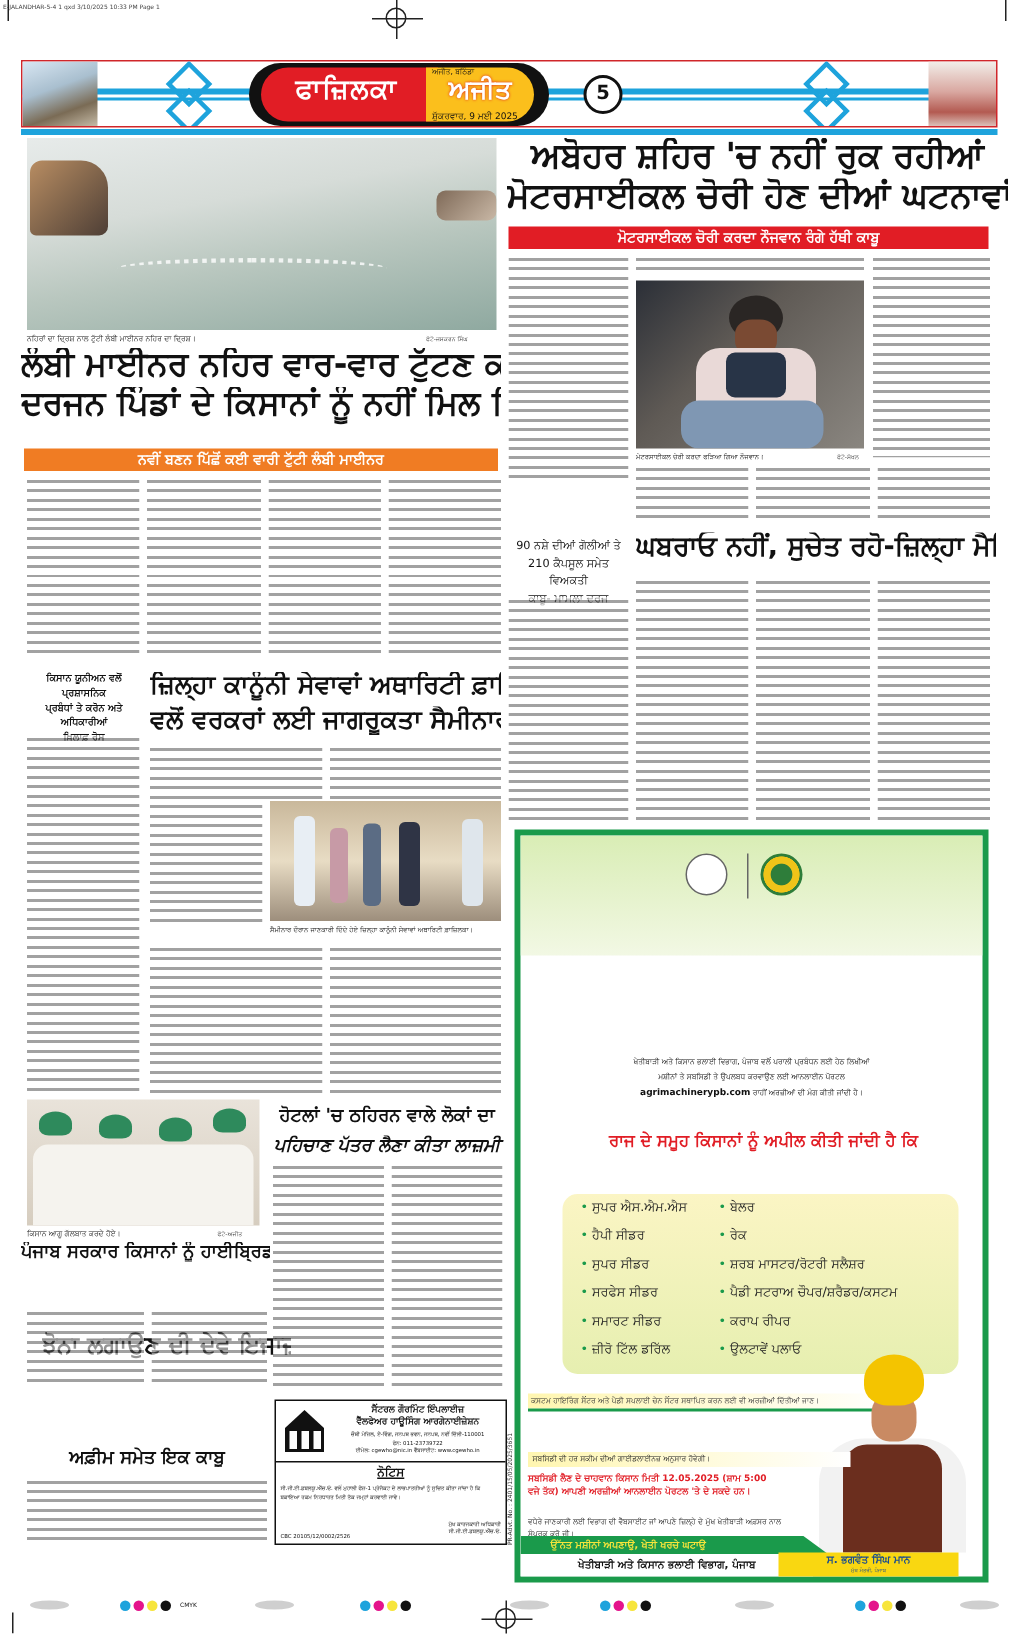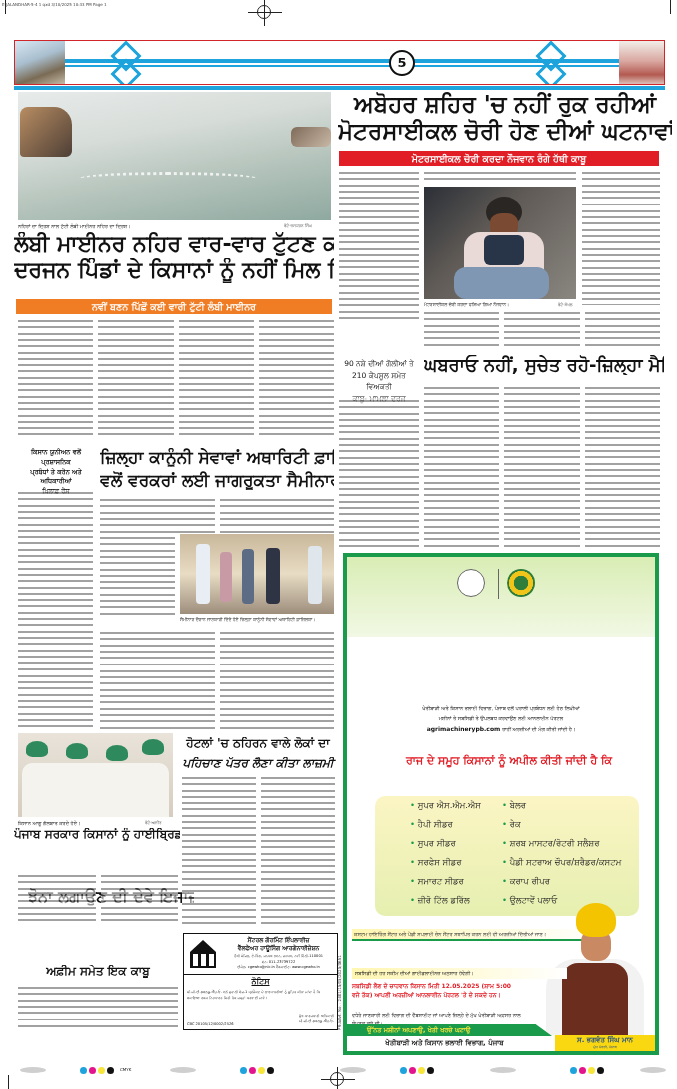--- a/index.html
+++ b/index.html
@@ -43,29 +43,29 @@
 
   
   .ad { left: 343px; top: 553px; width: 316px; height: 502px; border: 4px solid #1a9a4b; background: #fff; overflow: hidden; }
   .ad-top { position: absolute; left: 0; top: 0; right: 0; height: 80px; background: linear-gradient(180deg,#d9edb5 0%,#f2f8e4 100%); }
   .ad-emblem { position: absolute; top: 12px; width: 28px; height: 28px; border-radius: 50%; }
   .ad-title { position: absolute; left: 0; right: 0; top: 95px; text-align: center; font-size: 18px; font-weight: bold; color: #1a9a4b; line-height: 1.25; }
   .ad-body { position: absolute; left: 20px; right: 20px; top: 147px; text-align: center; font-size: 5px; color: #111; line-height: 1.9; }
   .ad-body b { font-size: 6px; }
   .ad-appeal { position: absolute; left: 0; right: 0; top: 196px; text-align: center; font-size: 11px; font-weight: bold; color: #e11d25; line-height: 1.5; padding-left: 16px; }
   .ad-list { position: absolute; left: 28px; top: 239px; width: 264px; height: 120px; background: linear-gradient(180deg,#fbf5c4,#e6efb0); border-radius: 10px; padding: 4px 12px; display: grid; grid-template-columns: 92px 1fr; row-gap: 2px; }
-  .ad-li { font-size: 8.5px; color: #222; white-space: nowrap; margin-left: 23px; }
+  .ad-li { font-size: 8.5px; color: #222; white-space: nowrap; }
   .ad-li:before { content: "• "; color: #1a9a4b; }
   .ad-note { position: absolute; left: 5px; top: 372px; width: 245px; font-size: 5px; color: #333; line-height: 1.6; background: linear-gradient(90deg,#fff6b0,#fff); padding: 1px 2px; border-bottom: 2px solid #1a9a4b; }
   .ad-note2 { position: absolute; left: 5px; top: 411px; width: 215px; font-size: 5px; color: #222; background: linear-gradient(90deg,#fff6b0,#fff); padding: 2px 3px; }
   .ad-deadline { position: absolute; left: 5px; top: 424px; width: 165px; font-size: 6px; color: #e11d25; font-weight: bold; line-height: 1.55; }
   .ad-contact { position: absolute; left: 5px; top: 454px; width: 170px; font-size: 5px; color: #222; line-height: 1.6; }
   .ad-slogan { position: absolute; left: 0; top: 467px; width: 205px; height: 12px; background: #1a9a4b; color: #f7e53b; font-size: 6.5px; font-weight: bold; padding-left: 20px; line-height: 12px; clip-path: polygon(0 0, 92% 0, 100% 100%, 0 100%); }
   .ad-dept { position: absolute; left: 0; top: 479px; width: 195px; height: 15px; background: #fff; font-size: 7px; font-weight: bold; color: #111; text-align: center; line-height: 15px; }
-  .ad-nameplate { position: absolute; right: 0; top: 478px; width: 100px; height: 18px; background: #f9d711; text-align: center; }
+  .ad-nameplate { position: absolute; right: 16px; top: 478px; width: 120px; height: 18px; background: #f9d711; text-align: center; }
   .ad-name { font-size: 7px; font-weight: bold; color: #1a4d8f; line-height: 10px; display: block; }
   .ad-role { font-size: 3.5px; color: #1a4d8f; display: block; }
   .ad-person { position: absolute; right: 5px; top: 346px; width: 110px; height: 132px; }
   .turban { position: absolute; left: 36px; top: 0; width: 40px; height: 34px; background: #f4c400; border-radius: 50% 50% 40% 40%; }
   .face { position: absolute; left: 41px; top: 26px; width: 30px; height: 32px; background: #c98a63; border-radius: 40%; }
   .shirt { position: absolute; left: 6px; top: 56px; width: 98px; height: 76px; background: #f2f2f2; border-radius: 30px 30px 0 0; }
   .vest { position: absolute; left: 22px; top: 60px; width: 66px; height: 72px; background: #6b2e1e; border-radius: 16px 16px 0 0; }
   .ad-vertical { left: 337px; top: 880px; font-size: 4px; color: #333; transform: rotate(-90deg); transform-origin: left top; white-space: nowrap; }
 
   
@@ -90,20 +90,28 @@
 <div class="abs reg-mark" style="left:257px;top:5px;"></div>
 <div class="abs crop" style="left:5px;top:0;width:1px;height:14px;"></div>
 <div class="abs crop" style="left:670px;top:0;width:1px;height:14px;"></div>
 
 <div class="abs masthead">
   <div class="mh-band"></div>
   <div class="mh-band2"></div>
   <div class="mh-left-img"></div>
   <div class="mh-diamond" style="left:95px;"></div>
   <div class="mh-diamond" style="left:520px;"></div>
+  <div class="mh-pill">
+    <div class="mh-red"></div>
+    <div class="mh-yellow"></div>
+    <div class="mh-city">ਫਾਜ਼ਿਲਕਾ</div>
+    <div class="mh-edition">ਅਜੀਤ, ਬਠਿੰਡਾ</div>
+    <div class="mh-paper">ਅਜੀਤ</div>
+    <div class="mh-date">ਸ਼ੁੱਕਰਵਾਰ, 9 ਮਈ 2025</div>
+  </div>
   <div class="mh-page">5</div>
   <div class="mh-right-img"></div>
 </div>
 <div class="abs mh-underline"></div>
 
 <div class="photo" style="left:18px;top:92px;width:313px;height:128px;background:linear-gradient(170deg,#e7ebea 0%,#d6dcd8 35%,#b9c7bf 60%,#8fa9a0 100%);">
   <div style="position:absolute;left:2px;top:15px;width:52px;height:50px;background:linear-gradient(135deg,#b88d62,#4e3f36);border-radius:8px 18px 6px 4px;"></div>
   <div style="position:absolute;right:0;top:35px;width:40px;height:20px;background:linear-gradient(135deg,#7f6a58,#c9b8a6);border-radius:6px;"></div>
   <div style="position:absolute;left:60px;top:80px;width:180px;height:14px;border-top:3px dotted #fff;border-radius:50%;opacity:.8;"></div>
 </div>

